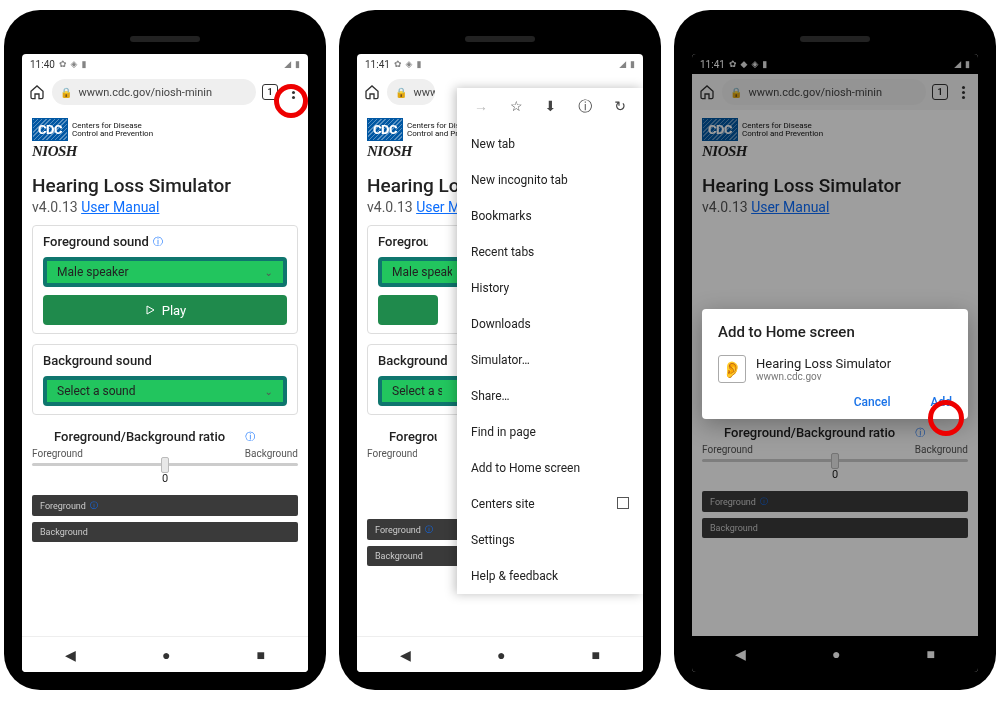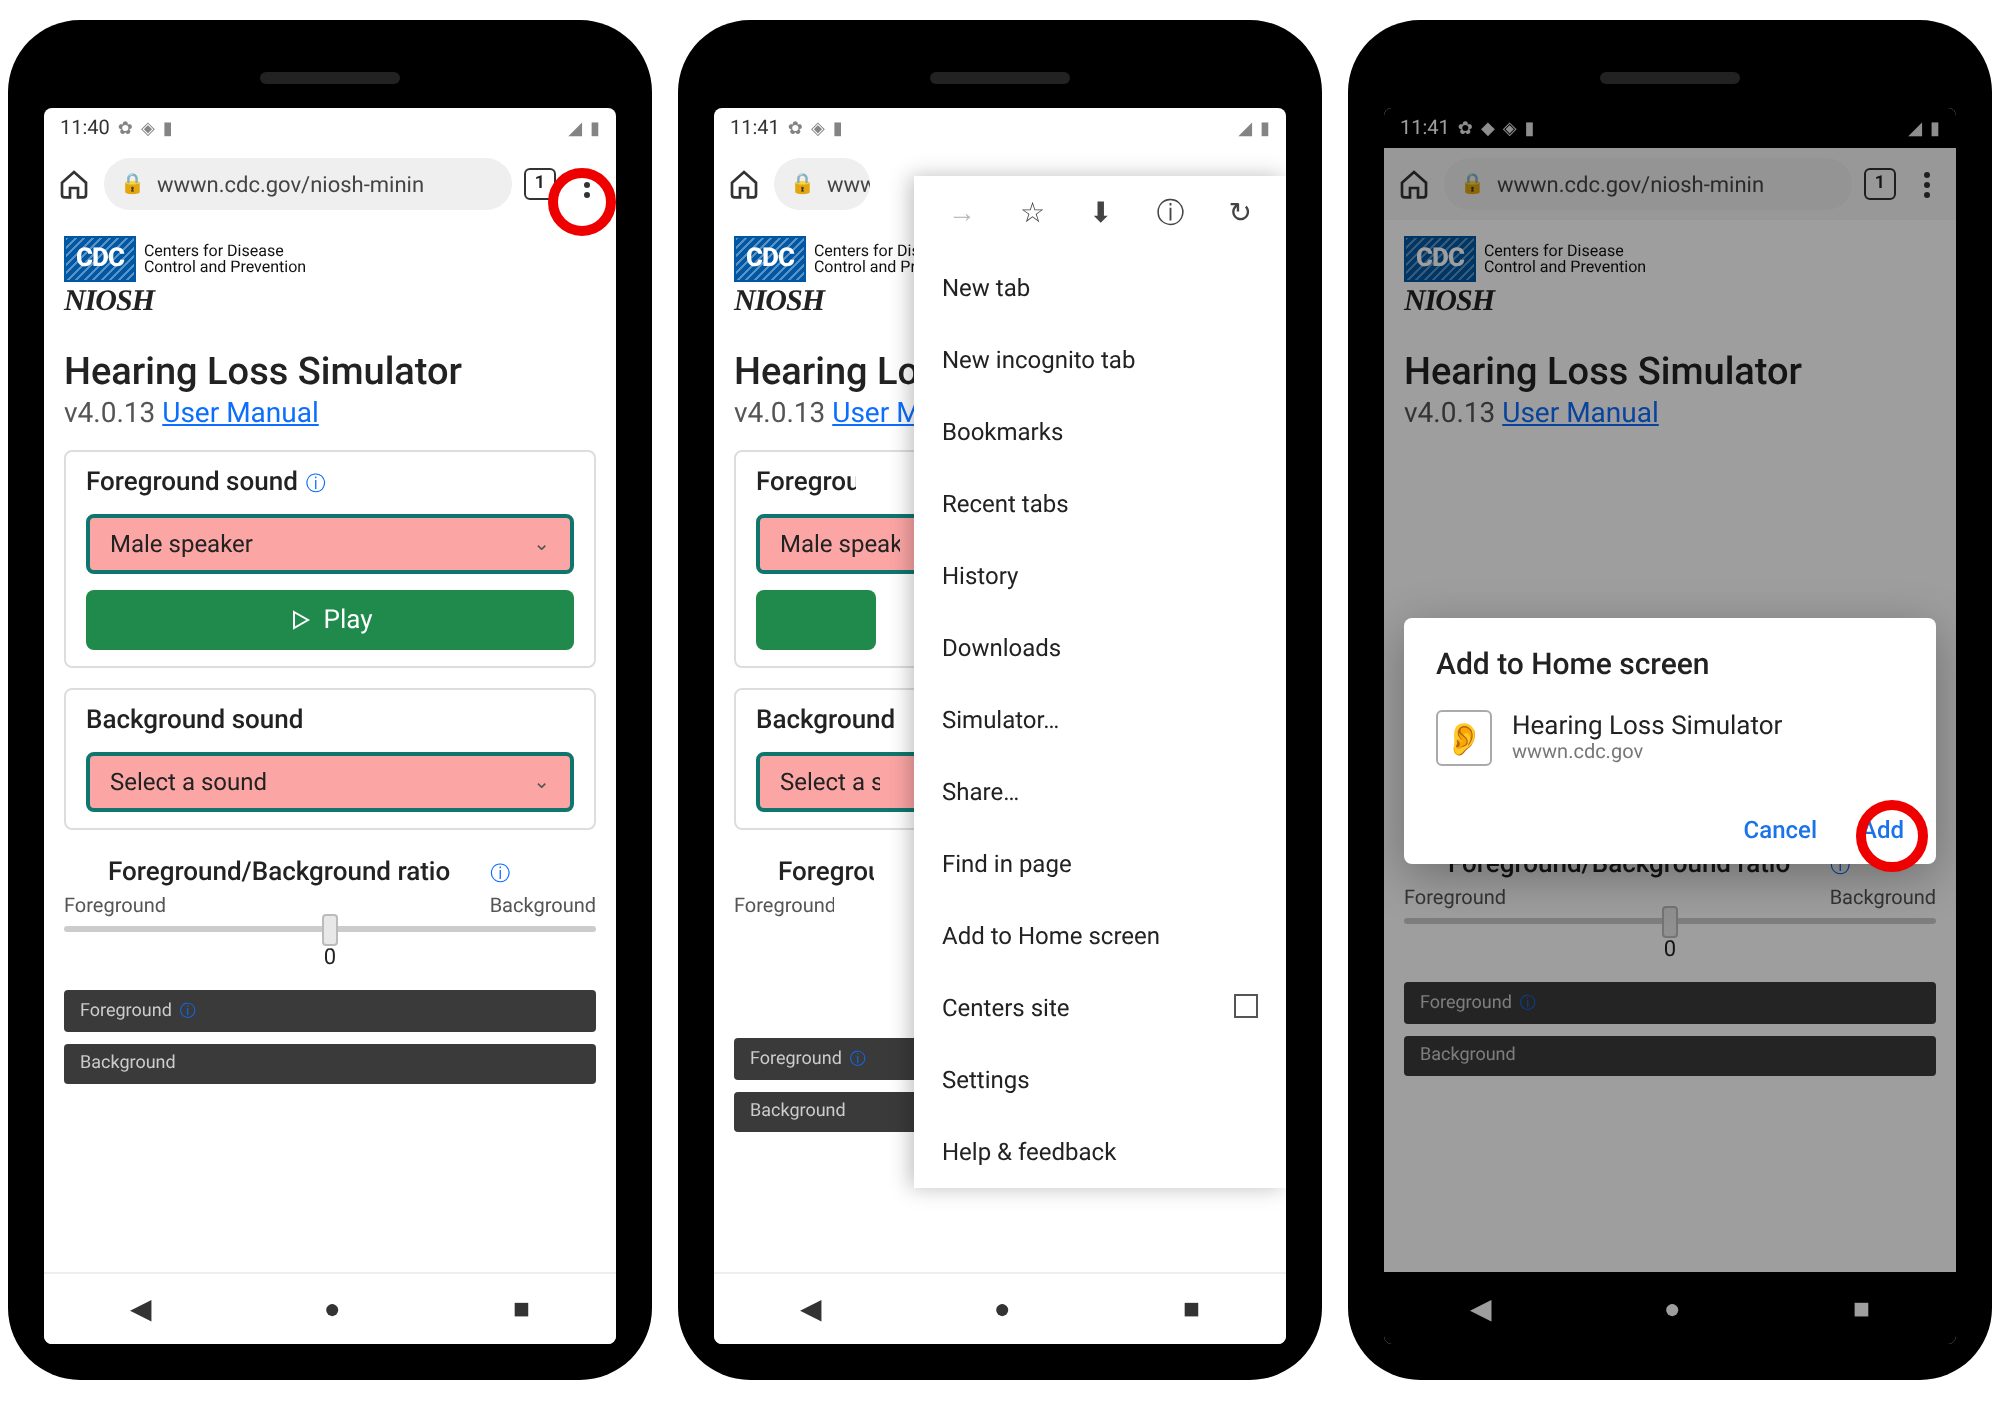--- a/index.html
+++ b/index.html
@@ -25,21 +25,21 @@
   .cdc-logo { background: #0057a3; color: #fff; font-weight: 800; font-size: 13px; padding: 2px 4px; letter-spacing: -0.5px; border: 2px solid #0057a3; position: relative; }
   .cdc-logo::before { content: ""; position: absolute; inset: -1px; background: repeating-linear-gradient(135deg, rgba(255,255,255,0.35) 0 1px, transparent 1px 3px); pointer-events: none; }
   .cdc-text { font-size: 8px; line-height: 1; color: #111; }
   .niosh { font-weight: 900; font-style: italic; font-size: 15px; letter-spacing: -0.5px; margin-top: 2px; font-family: Liberation Serif, serif; }
   .title { font-size: 19px; font-weight: 500; margin-top: 14px; color: #222; }
   .ver { font-size: 14px; color: #555; margin-top: 2px; }
   .ver a { color: #0d6efd; text-decoration: underline; }
   .card { border: 1px solid #ddd; border-radius: 4px; padding: 8px 10px; margin-top: 10px; }
   .card-title { font-size: 13px; font-weight: 500; color: #222; display: flex; align-items: center; gap: 4px; }
   .help-ic { color: #0d6efd; font-size: 10px; }
-  .select { border: 2px solid #0f766e; border-radius: 4px; height: 30px; display: flex; align-items: center; justify-content: space-between; padding: 0 10px; margin-top: 8px; font-size: 12px; background: #fca5a5; }
+  .select { border: 4px solid #0f766e; border-radius: 4px; height: 30px; display: flex; align-items: center; justify-content: space-between; padding: 0 10px; margin-top: 8px; font-size: 12px; background: #22c55e; }
   .chev { font-size: 10px; color: #555; }
   .play-btn { background: #1f8a4c; color: #fff; height: 30px; border-radius: 4px; display: flex; align-items: center; justify-content: center; gap: 6px; margin-top: 8px; font-size: 13px; }
   .section-title { font-size: 13px; font-weight: 500; margin-top: 14px; display: flex; align-items: center; gap: 20px; padding-left: 22px; }
   .ratio-row { display: flex; justify-content: space-between; font-size: 10px; color: #555; margin-top: 4px; }
   .slider-track { height: 3px; background: #ccc; border-radius: 2px; margin-top: 4px; position: relative; }
   .slider-thumb { position: absolute; top: -6px; left: 50%; transform: translateX(-50%); width: 8px; height: 16px; background: #e8e8e8; border: 1px solid #bbb; border-radius: 2px; }
   .slider-val { text-align: center; font-size: 11px; margin-top: 6px; }
   .dark-bar { background: #3a3a3a; color: #ccc; font-size: 9px; padding: 5px 8px; border-radius: 2px; margin-top: 10px; display: flex; align-items: center; gap: 4px; }
   .nav-bar { height: 36px; background: #fff; border-top: 1px solid #eee; display: flex; align-items: center; justify-content: space-around; }
   .nav-bar.dark { background: #000; border-top: none; }
@@ -52,21 +52,21 @@
   .menu-icons span { font-size: 14px; color: #444; }
   .menu-item { padding: 11px 14px; color: #222; position: relative; }
   .menu-item .chk { position: absolute; right: 14px; top: 11px; width: 12px; height: 12px; border: 1.5px solid #555; }
   .dim { position: absolute; inset: 0; background: rgba(0,0,0,0.38); z-index: 40; }
   .dialog { position: absolute; left: 10px; right: 10px; top: 255px; background: #fff; border-radius: 4px; padding: 14px 16px 10px; z-index: 50; box-shadow: 0 6px 24px rgba(0,0,0,0.3); }
   .dlg-title { font-size: 15px; font-weight: 500; color: #222; }
   .dlg-row { display: flex; align-items: center; gap: 10px; margin-top: 14px; }
   .ear-ic { width: 28px; height: 28px; border: 1px solid #aaa; border-radius: 3px; display: flex; align-items: center; justify-content: center; font-size: 16px; }
   .dlg-name { font-size: 13px; color: #222; }
   .dlg-host { font-size: 10px; color: #777; }
-  .dlg-actions { display: flex; justify-content: flex-end; gap: 22px; margin-top: 25px; font-size: 12px; font-weight: 500; color: #1a73e8; }
+  .dlg-actions { display: flex; justify-content: flex-end; gap: 40px; margin-top: 12px; font-size: 12px; font-weight: 500; color: #1a73e8; }
   .narrow-url { max-width: 48px; }
 </style>
 </head>
 <body>
 
 <div class="stage">
 
   <div class="phone">
     <div class="phone-inner">
       <div class="earpiece"></div>

